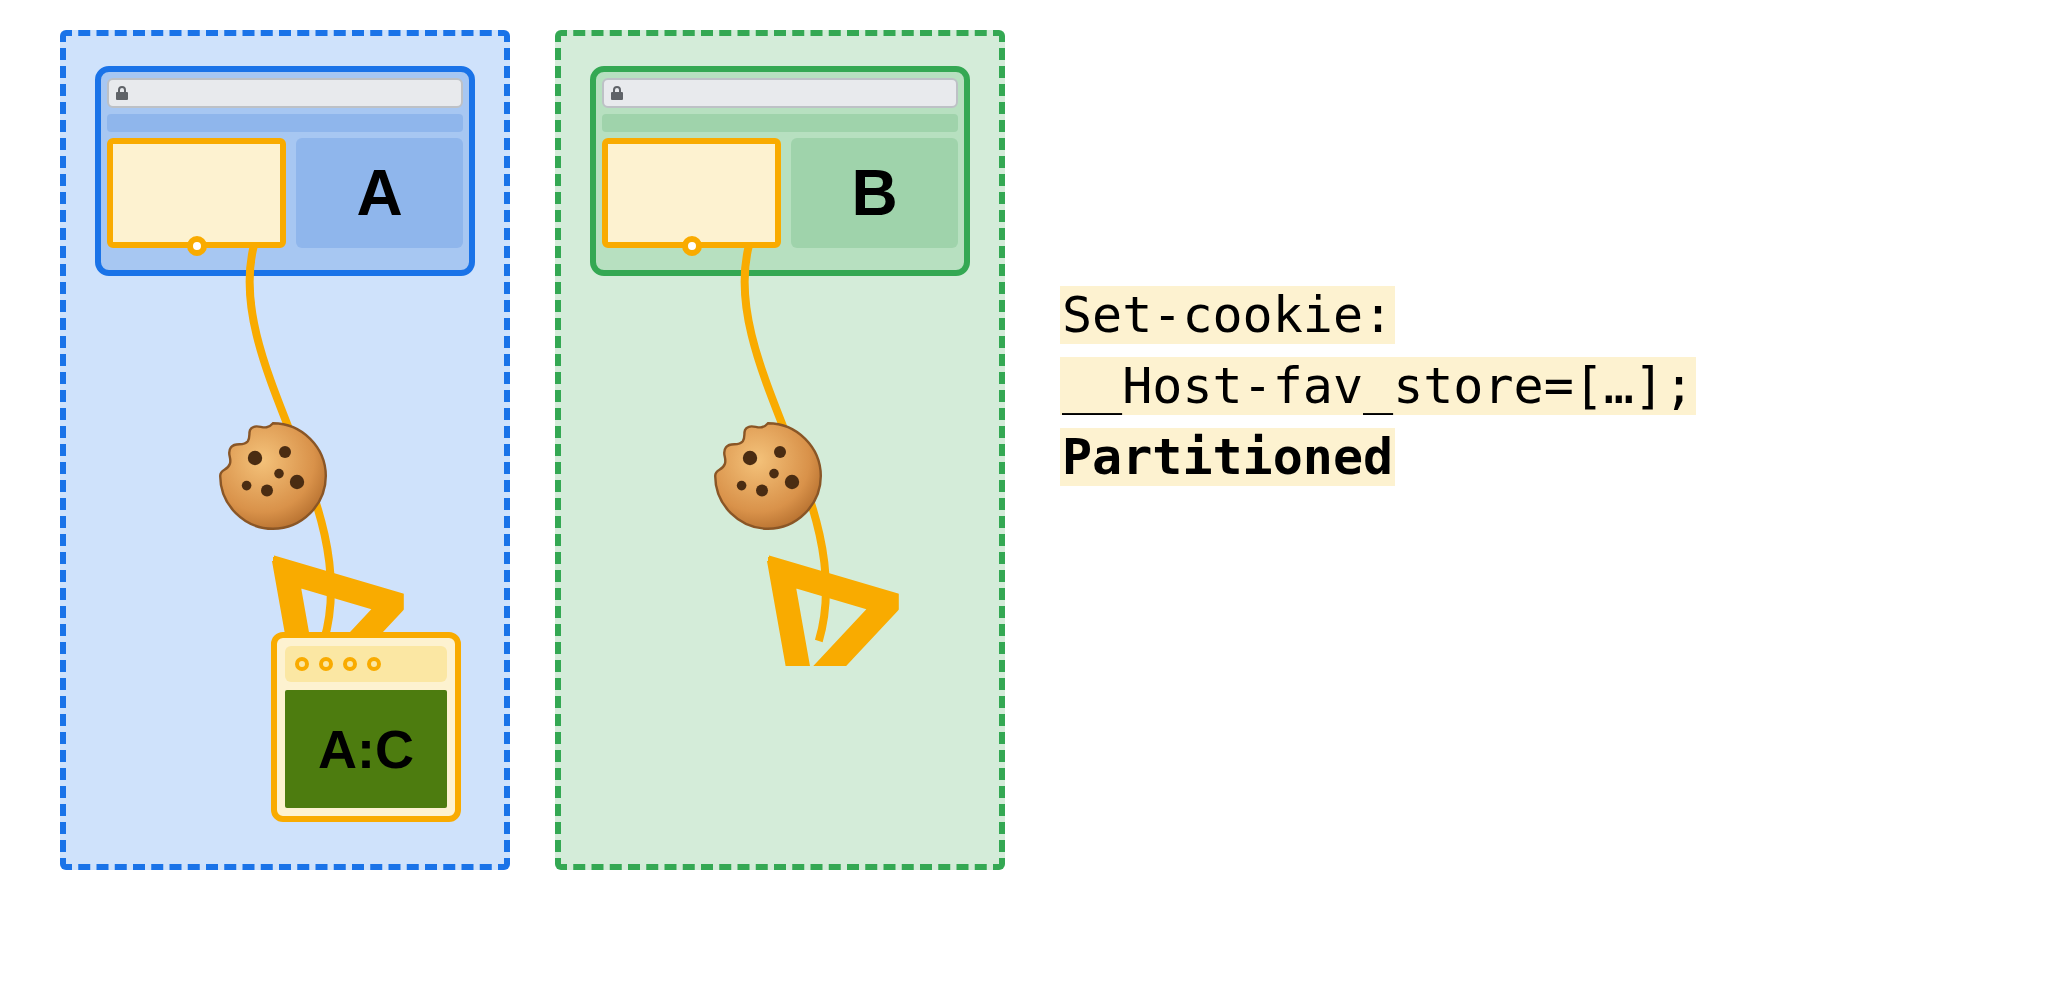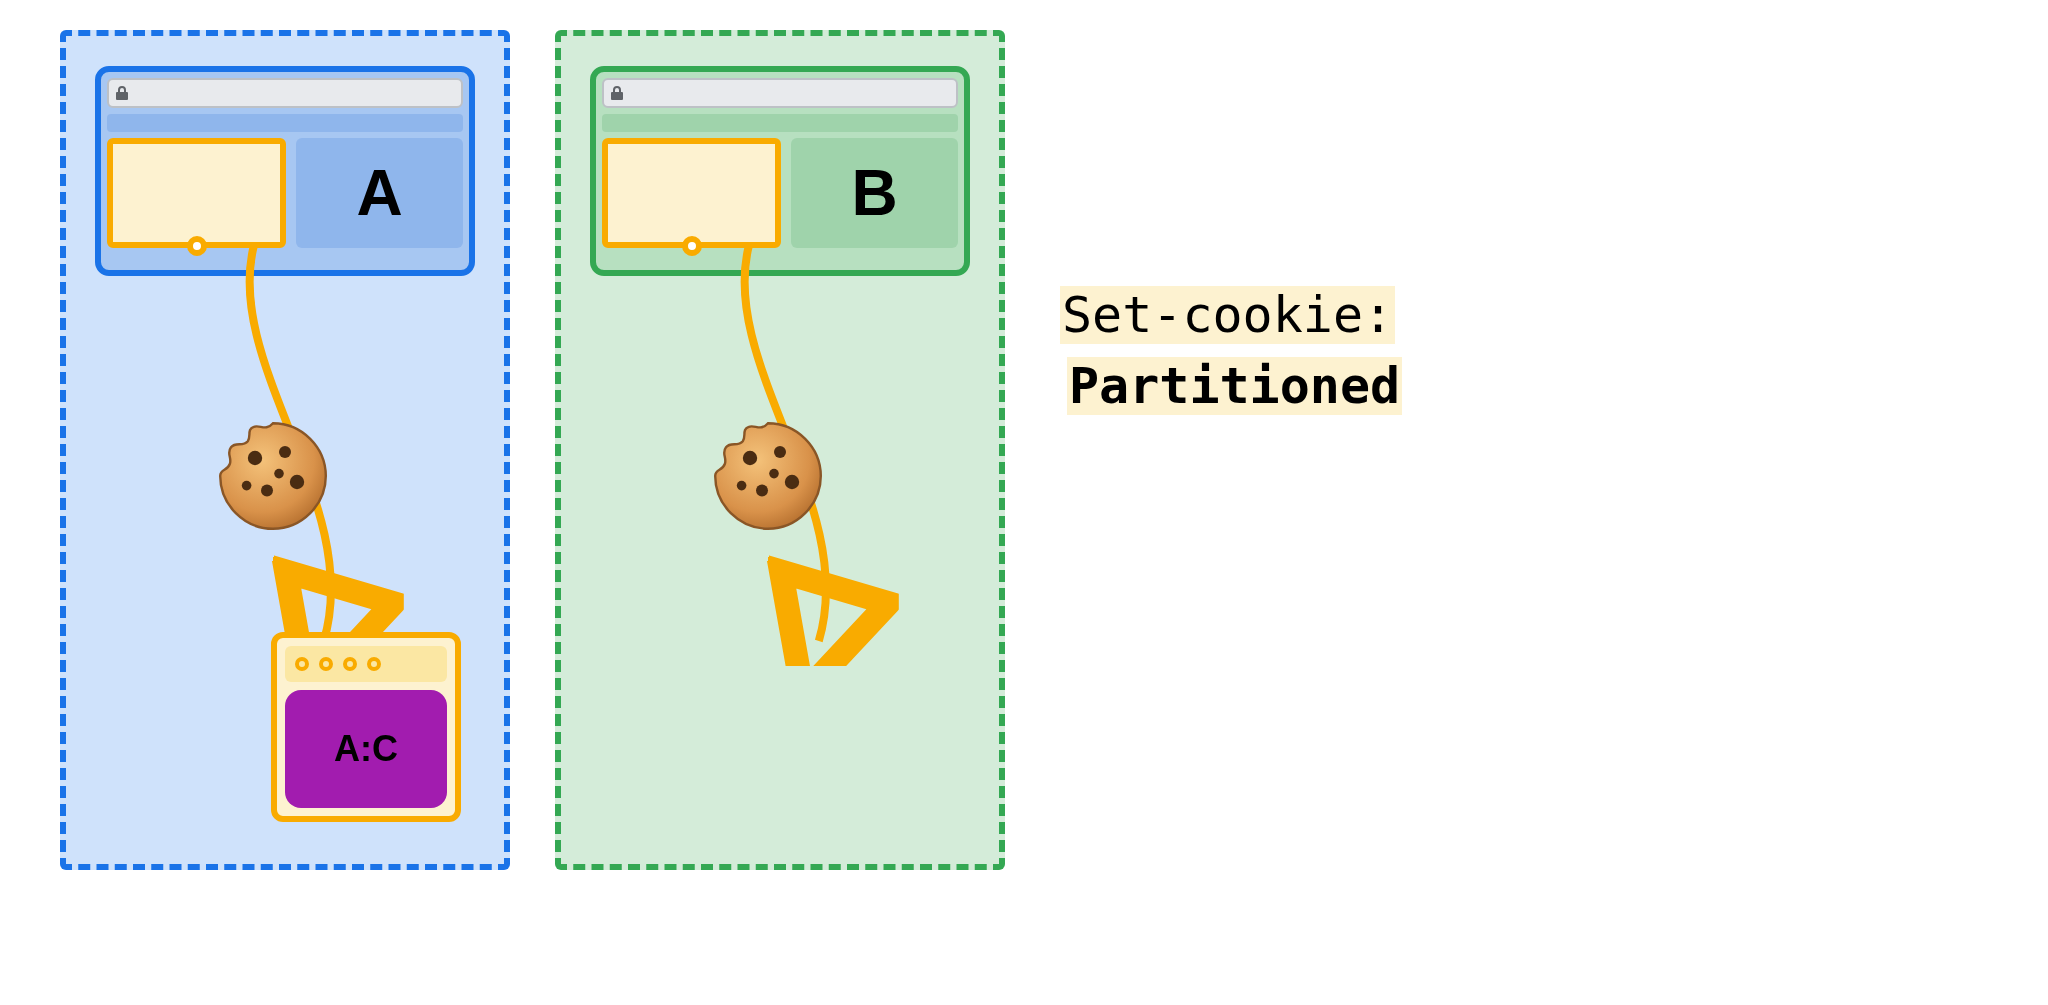--- a/index.html
+++ b/index.html
@@ -77,24 +77,24 @@
     height: 36px;
     margin:8px;
     border-radius:6px;
     background:#fbe7a3;
     display:flex; align-items:center; gap:10px; padding:0 10px;
   }
   .jar-header span { width:14px; height:14px; border:4px solid #f9ab00; border-radius:50%; }
   .jar-body {
     margin:0 8px 8px 8px;
     height: calc(100% - 60px);
-    background:#a21caf;
-    border-radius:16px;
+    background:#4d7c0f;
+    border-radius:2px;
     display:flex; align-items:center; justify-content:center;
-    font-size:36px; font-weight:700;
+    font-size:54px; font-weight:700;
   }
 
   svg.arrow { position:absolute; left:50%; top: 210px; transform:translateX(-46%); pointer-events:none; }
 
   .cookie-emoji {
     position:absolute;
     left:50%; top: 380px; transform:translateX(-60%);
     width:120px; height:120px;
     pointer-events:none;
   }
@@ -104,21 +104,21 @@
     left: 1060px;
     top: 280px;
     font-family: ui-monospace, SFMono-Regular, Menlo, Consolas, monospace;
     font-size: 50px;
     line-height: 1.42;
   }
   .code span.hl {
     background: #fdf2d0;
     padding: 0 2px;
   }
-  .code .bold { font-weight: 800; margin-left: 7px; }
+  .code .bold { font-weight: 800; }
 </style>
 </head>
 <body>
 
 <div class="stage">
 
   <div class="partition blue">
     <div class="browser">
       <div class="addr">
         <svg width="14" height="16" viewBox="0 0 14 16">
@@ -210,16 +210,17 @@
       <circle cx="70" cy="55" r="6" fill="#4a2c12"></circle>
       <circle cx="45" cy="62" r="5" fill="#4a2c12"></circle>
       <circle cx="28" cy="58" r="4" fill="#4a2c12"></circle>
       <circle cx="55" cy="48" r="4" fill="#4a2c12"></circle>
     </svg>
 
   </div>
 
   <div class="code">
     <div><span class="hl">Set-cookie:</span></div>
+    <div><span class="hl">__Host-fav_store=[…];</span></div>
     <div><span class="hl bold">Partitioned</span></div>
   </div>
 
 </div>
 
 </body></html>

